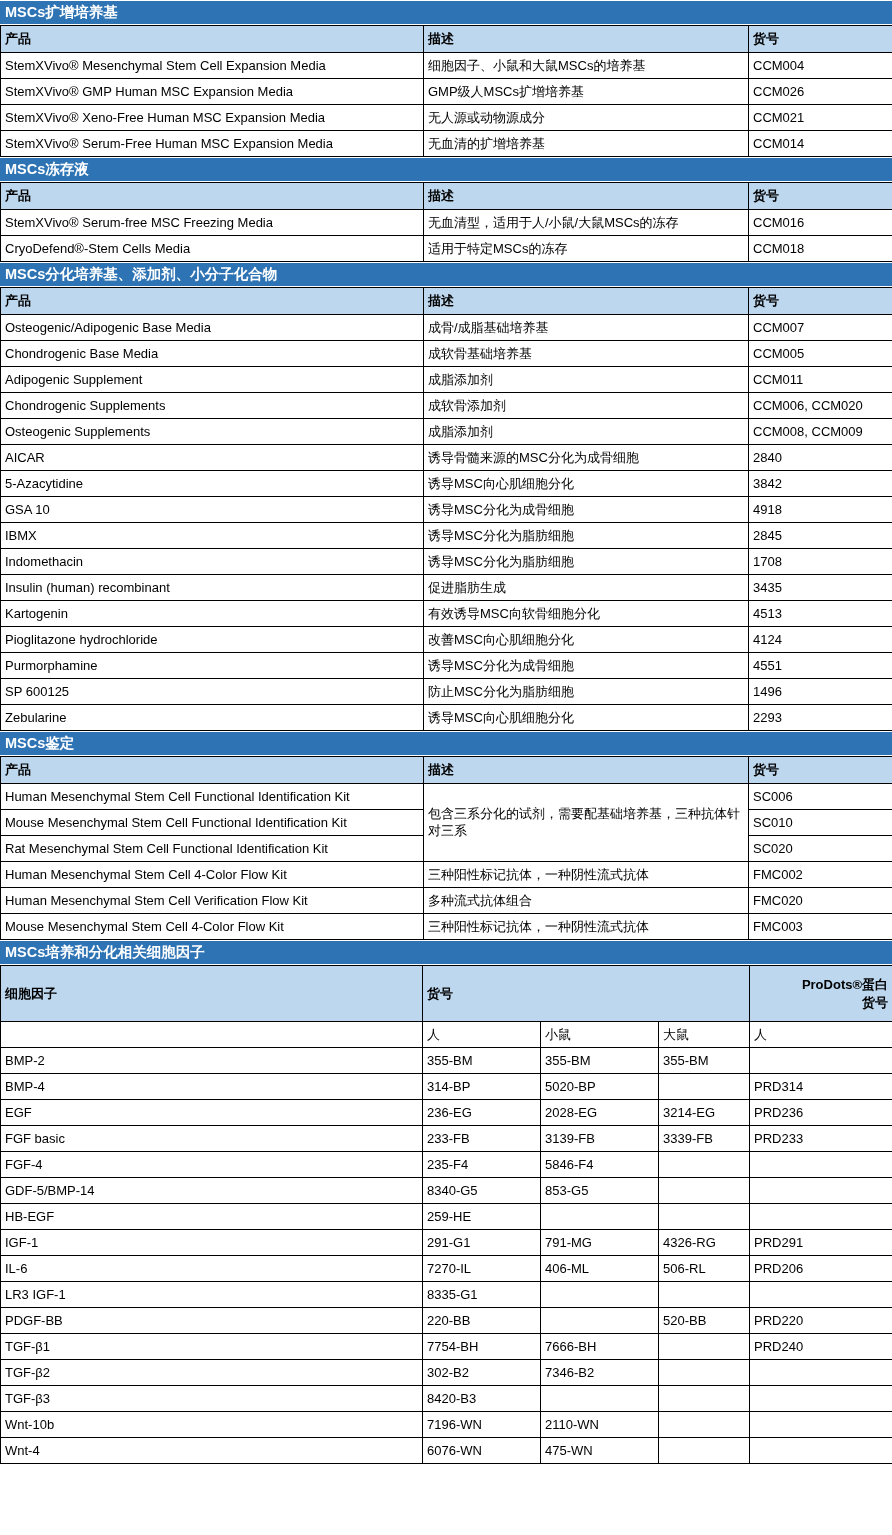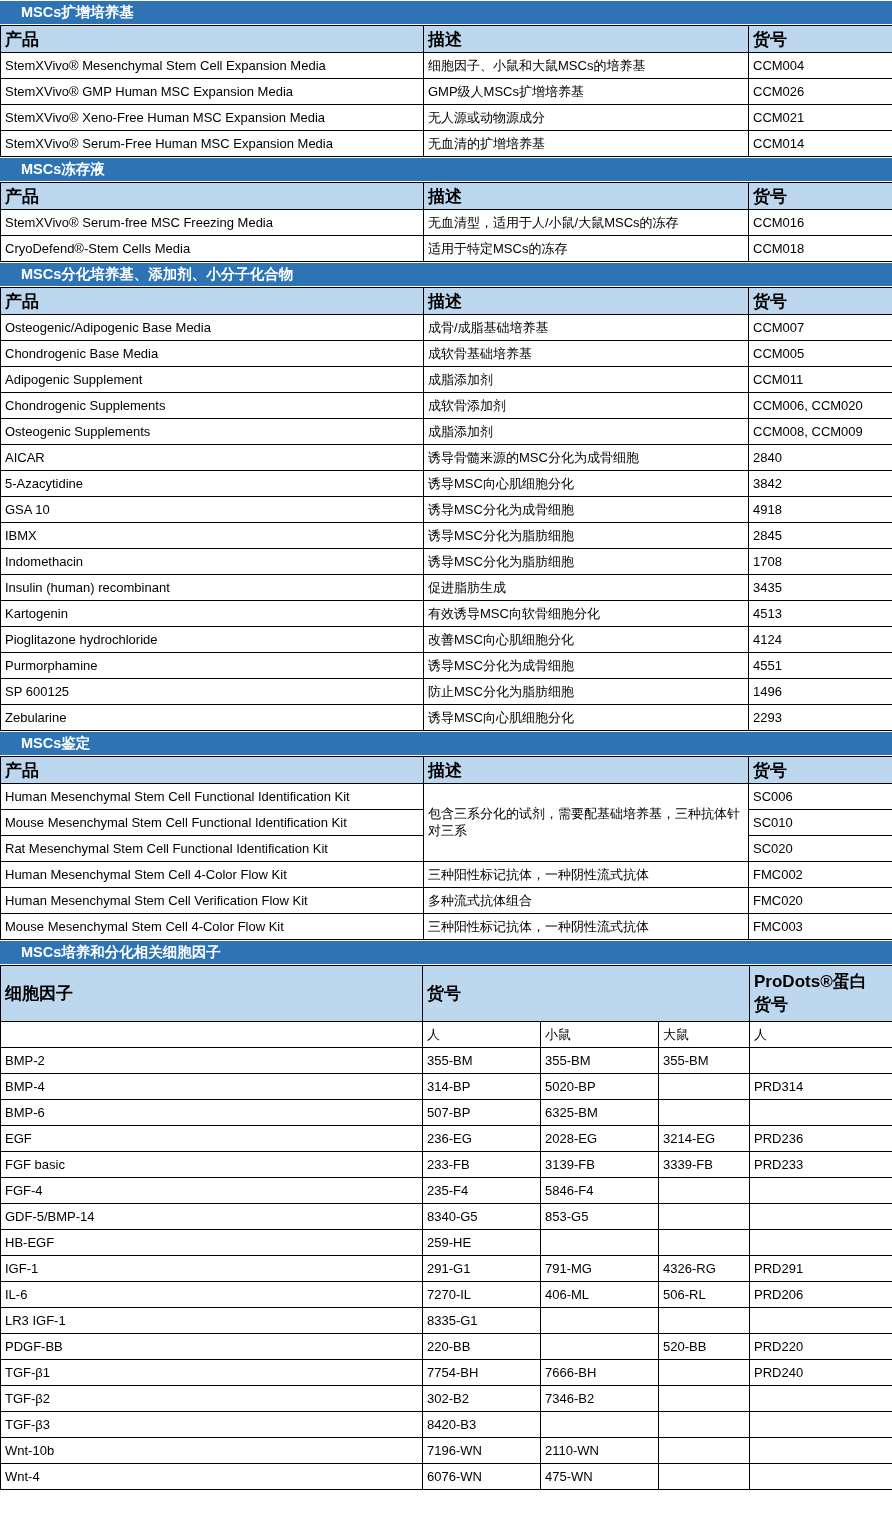--- a/index.html
+++ b/index.html
@@ -13,21 +13,21 @@
   .section-bar{
     box-sizing:border-box;
     height:25px;
     background:#2E74B5;
     border-top:1px solid #fff;
     border-bottom:1px solid #fff;
     color:#fff;
     font-weight:bold;
     font-size:14.5px;
     line-height:23px;
-    padding-left:21px;
+    padding-left:5px;
     overflow:hidden;
   }
   table{
     border-collapse:collapse;
     table-layout:fixed;
     width:892px;
     background:#fff;
   }
   td,th{
     border:1px solid #000;
@@ -37,26 +37,26 @@
     text-align:left;
     vertical-align:middle;
     white-space:nowrap;
     overflow:hidden;
     height:23px;
   }
   tr{height:25px;}
   th.colhead{
     background:#BDD7EE;
     font-weight:bold;
-    font-size:17px;
+    font-size:13px;
     height:24px;
   }
   tr.tall{height:56px;}
   td.wrap{white-space:normal;line-height:1.3;}
-  .two-line{line-height:1.35;}
+  .two-line{line-height:1.35;text-align:right;}
 </style>
 </head>
 <body>
 
 <div class="page">
 
   <div class="section-bar">MSCs扩增培养基</div>
   <table>
     <colgroup>
         <col style="width:423px">
@@ -305,27 +305,20 @@
         <td></td>
       </tr>
         <tr>
         <td>BMP-4</td>
         <td>314-BP</td>
         <td>5020-BP</td>
         <td></td>
         <td>PRD314</td>
       </tr>
         <tr>
-        <td>BMP-6</td>
-        <td>507-BP</td>
-        <td>6325-BM</td>
-        <td></td>
-        <td></td>
-      </tr>
-        <tr>
         <td>EGF</td>
         <td>236-EG</td>
         <td>2028-EG</td>
         <td>3214-EG</td>
         <td>PRD236</td>
       </tr>
         <tr>
         <td>FGF basic</td>
         <td>233-FB</td>
         <td>3139-FB</td>

